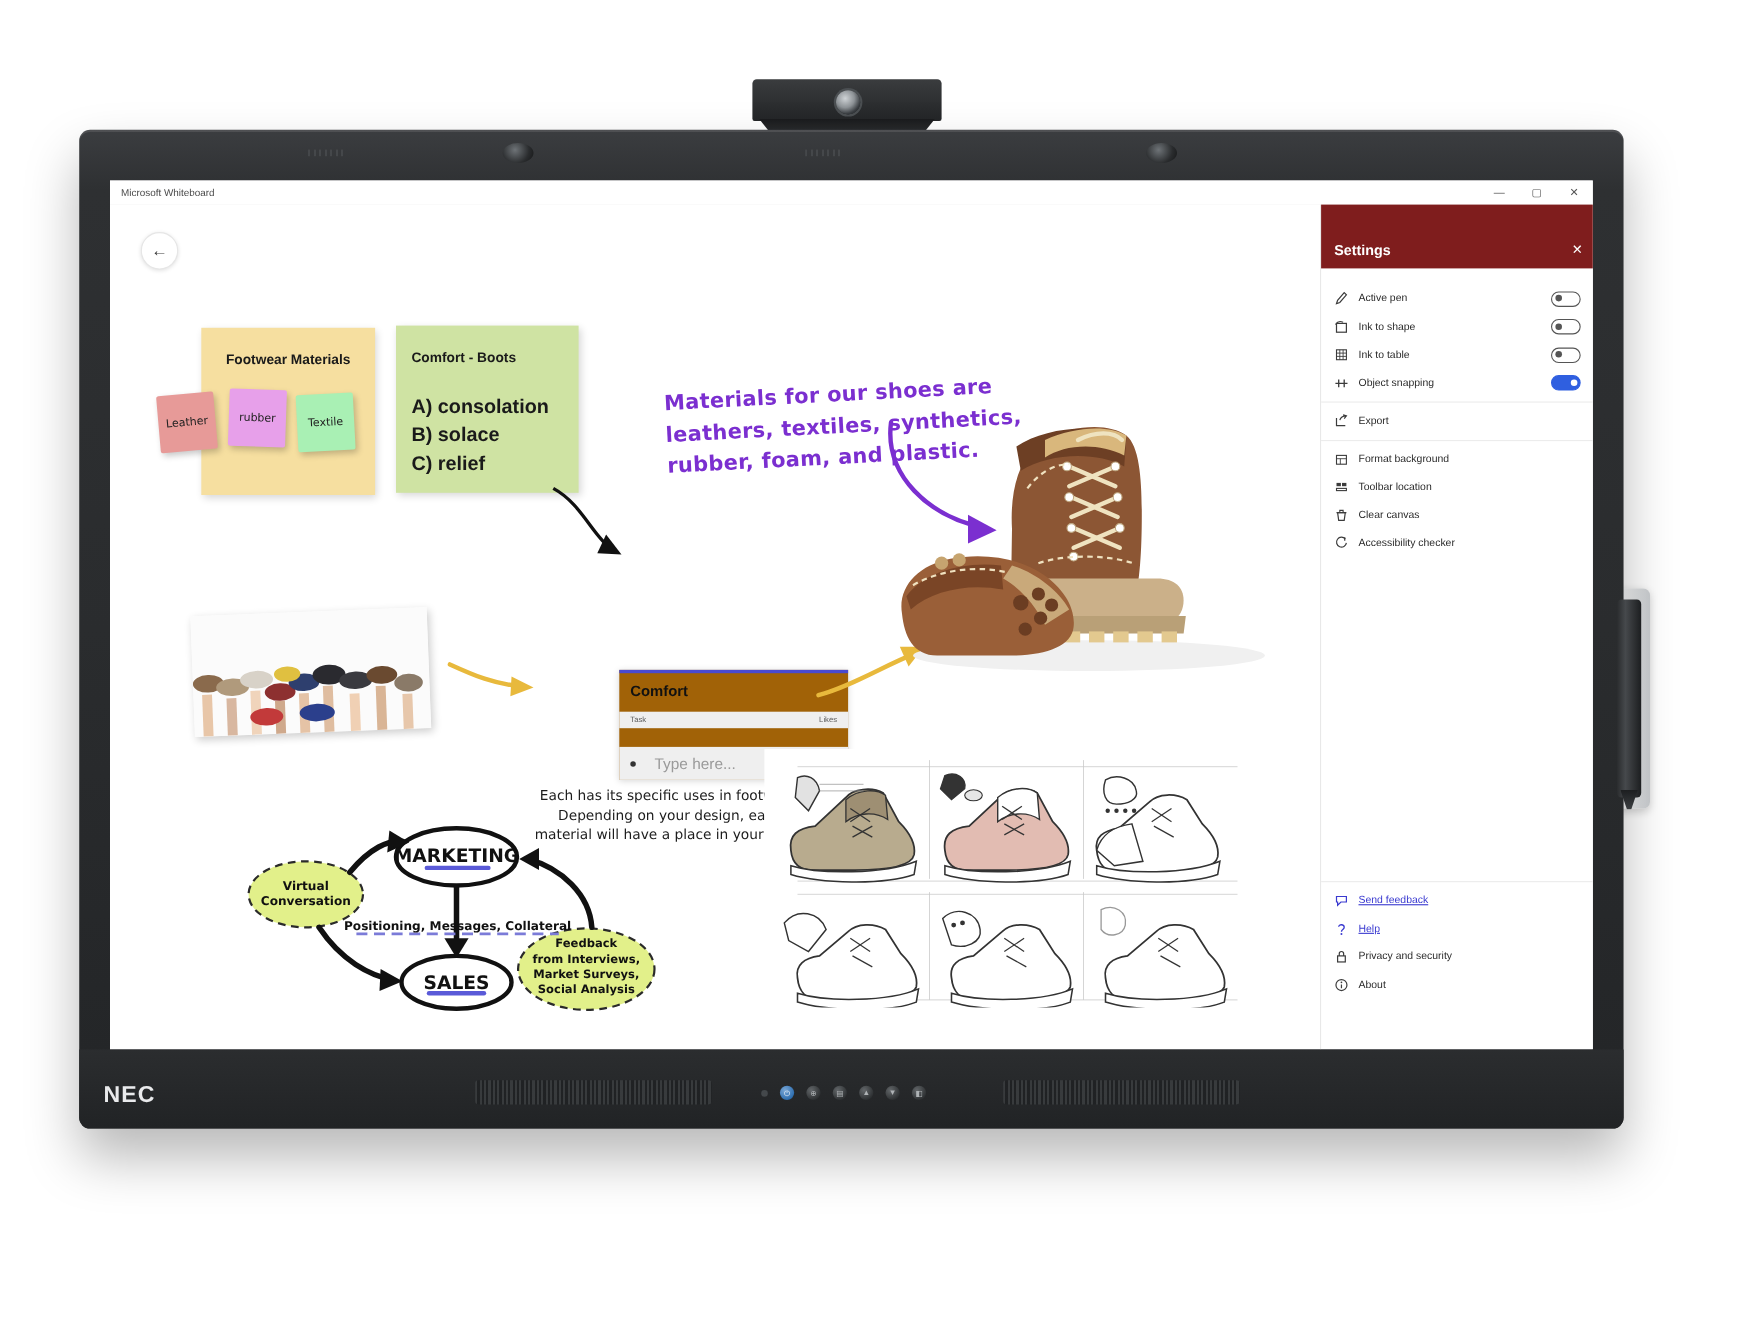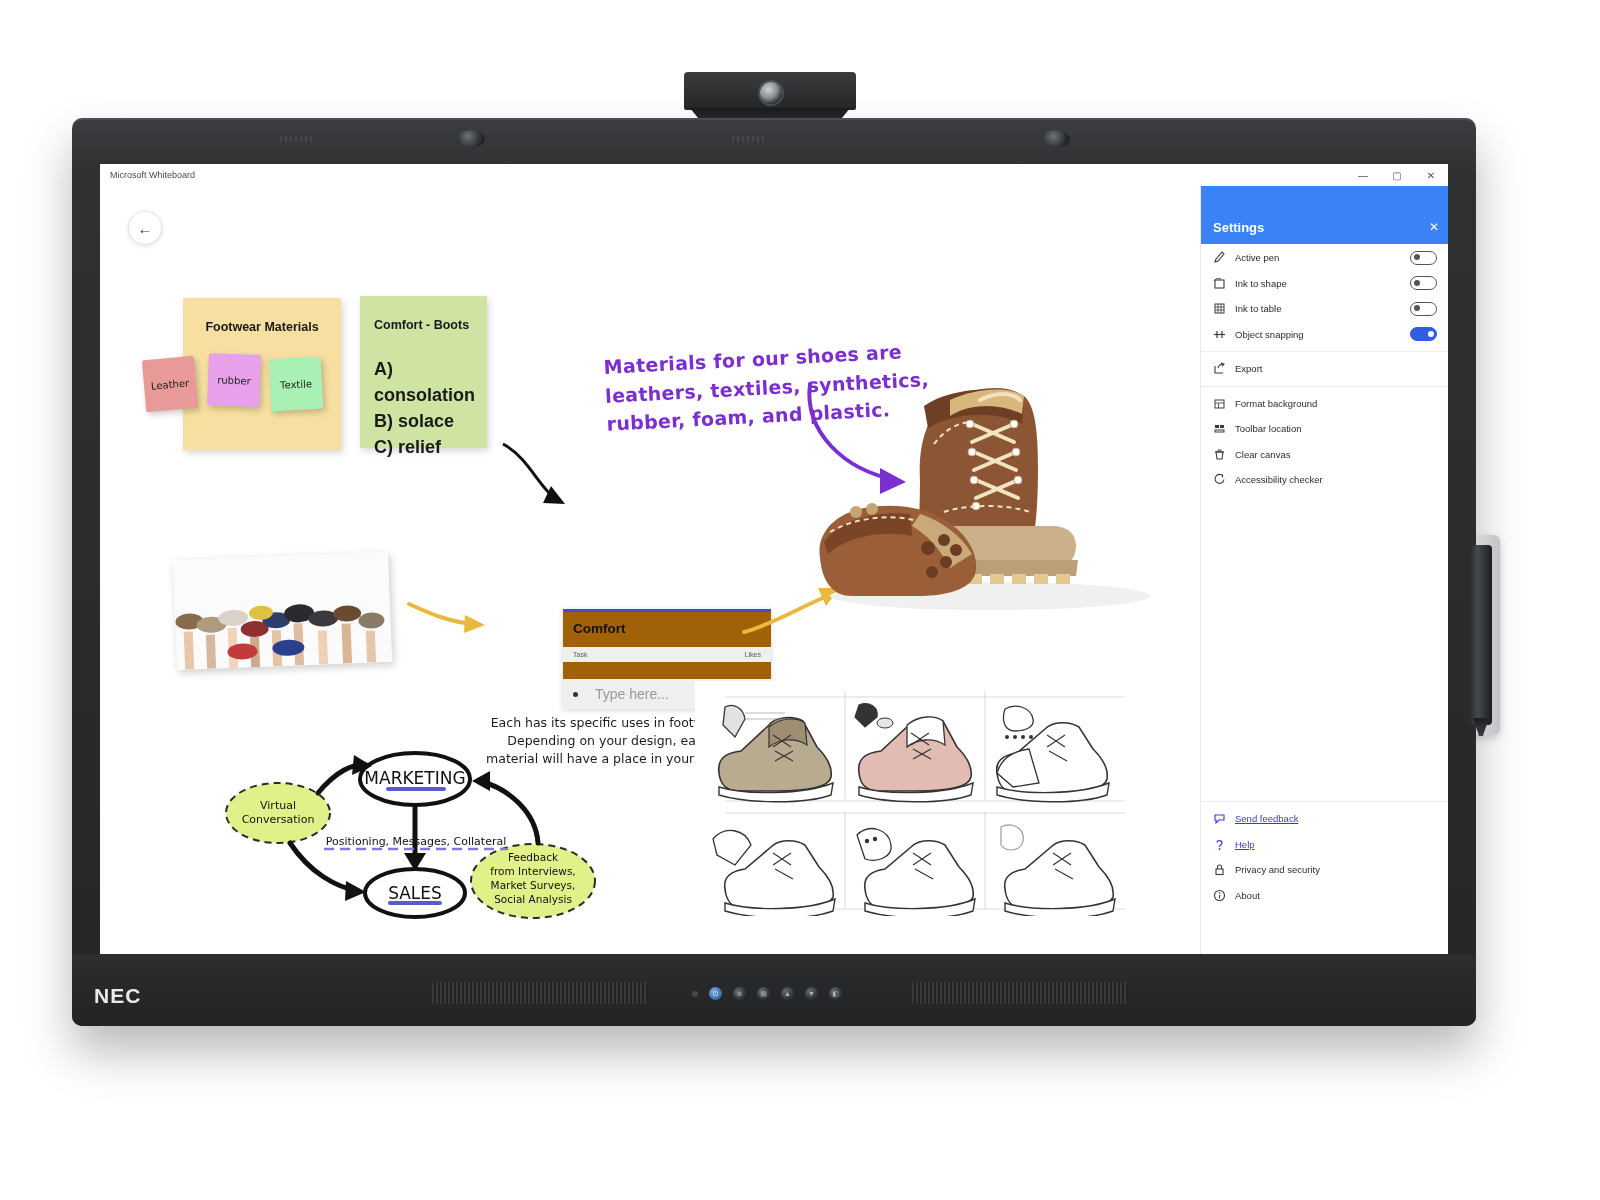--- a/index.html
+++ b/index.html
@@ -62,21 +62,21 @@
     font-size:10px;color:#555;}
   .canvas{position:absolute;left:0;top:22px;width:1100px;height:768px;background:#fff;}
 
   .backbtn{position:absolute;left:28px;top:25px;width:32px;height:32px;border-radius:50%;
     background:#fff;border:1px solid #e6e6e6;box-shadow:0 1px 4px rgba(0,0,0,.13);
     display:flex;align-items:center;justify-content:center;font-size:15px;color:#3a3a3a;}
 
   
   .board-yellow{position:absolute;left:83px;top:112px;width:158px;height:152px;
     background:#f6dfa0;box-shadow:2px 3px 7px rgba(0,0,0,.16);}
-  .board-green{position:absolute;left:260px;top:110px;width:127px;height:152px;
+  .board-green{position:absolute;left:260px;top:110px;width:166px;height:152px;
     background:#cfe3a3;box-shadow:2px 3px 7px rgba(0,0,0,.16);}
   .board-title{position:absolute;top:22px;width:100%;text-align:center;
     font-size:12.5px;font-weight:bold;color:#1a1a1a;}
   .green-title{position:absolute;left:14px;top:22px;font-size:12.5px;font-weight:bold;color:#1a1a1a;}
   .green-list{position:absolute;left:14px;top:60px;font-size:18px;font-weight:bold;
     color:#1a1a1a;line-height:1.45;}
 
   .note{position:absolute;width:52px;height:52px;box-shadow:2px 3px 6px rgba(0,0,0,.22);
     display:flex;align-items:center;justify-content:center;border-radius:2px;
     font-family:"DejaVu Sans",sans-serif;font-size:10px;color:#222;}
@@ -105,29 +105,29 @@
   .bullet{width:5px;height:5px;border-radius:50%;background:#333;}
 
   
   .photo-hands{position:absolute;left:75px;top:370px;width:215px;height:110px;
     background:#fdfdfd;box-shadow:2px 3px 8px rgba(0,0,0,.2);transform:rotate(-2.2deg);
     overflow:hidden;}
   .boots{position:absolute;left:700px;top:110px;width:360px;height:320px;}
   .sketches{position:absolute;left:595px;top:495px;width:440px;height:235px;background:#fff;}
 
   
-  .diagram{position:absolute;left:118px;top:545px;width:400px;height:200px;}
+  .diagram{position:absolute;left:118px;top:545px;width:400px;height:200px;font-weight:bold;}
 
   
   .settings{position:absolute;left:1100px;top:22px;width:248px;height:768px;background:#fff;
     border-left:1px solid #e8e8e8;display:flex;flex-direction:column;}
-  .set-head{background:#3b82f6;height:58px;position:relative;}
+  .set-head{background:#7f1d1d;height:58px;position:relative;}
   .set-title{position:absolute;left:12px;bottom:9px;color:#fff;font-size:13px;font-weight:bold;}
   .set-close{position:absolute;right:10px;bottom:10px;color:#fff;font-size:12px;}
-  .set-list{flex:1;padding-top:1px;}
+  .set-list{flex:1;padding-top:15px;}
   .set-item{display:flex;align-items:center;height:25.5px;padding:0 12px;gap:9px;}
   .set-item .ico{width:13px;height:13px;flex:0 0 13px;color:#3c3c3c;display:flex;
     align-items:center;justify-content:center;}
   .set-item .lbl{font-size:9.5px;color:#2b2b2b;flex:1;}
   .sep{height:1px;background:#ececec;margin:4px 0;}
   .tgl{width:25px;height:12px;border-radius:7px;border:1px solid #555;background:#fff;
     position:relative;flex:0 0 25px;}
   .tgl i{position:absolute;left:2.5px;top:2.5px;width:6px;height:6px;border-radius:50%;background:#555;}
   .tgl.on{background:#2f5fe0;border-color:#2f5fe0;}
   .tgl.on i{left:auto;right:2.5px;background:#fff;}

